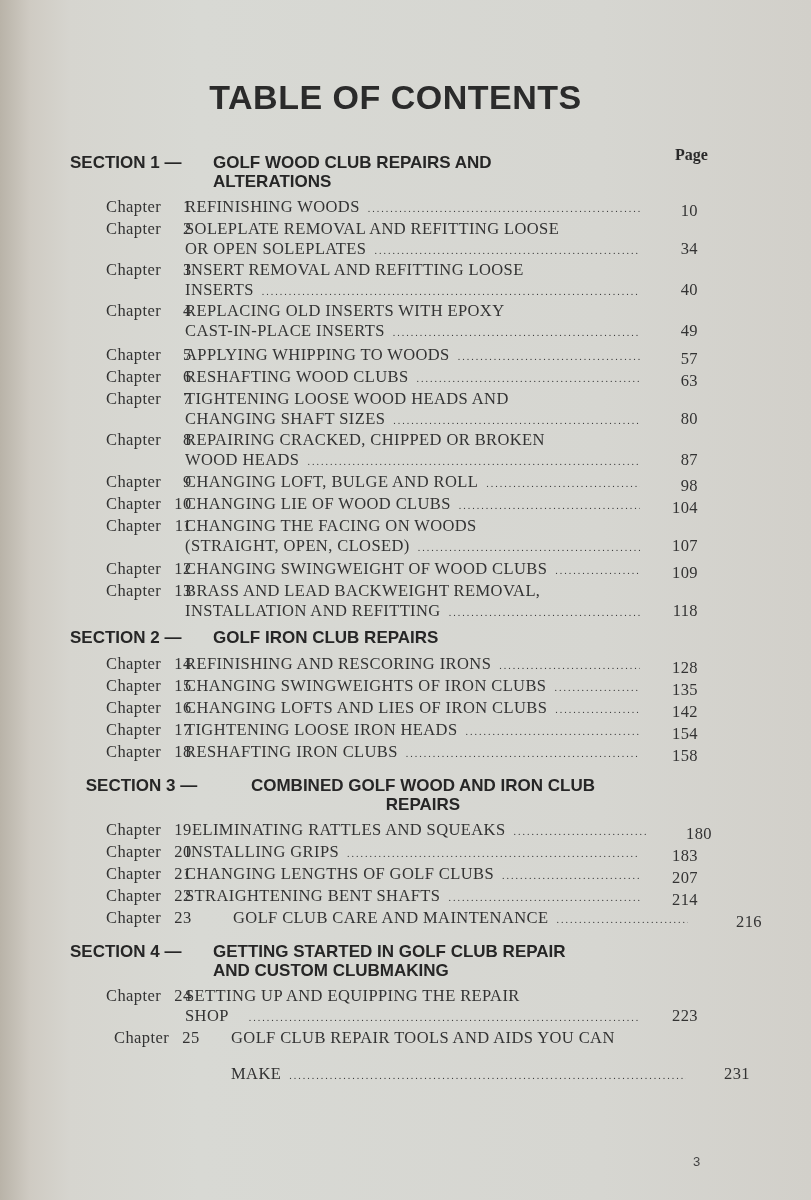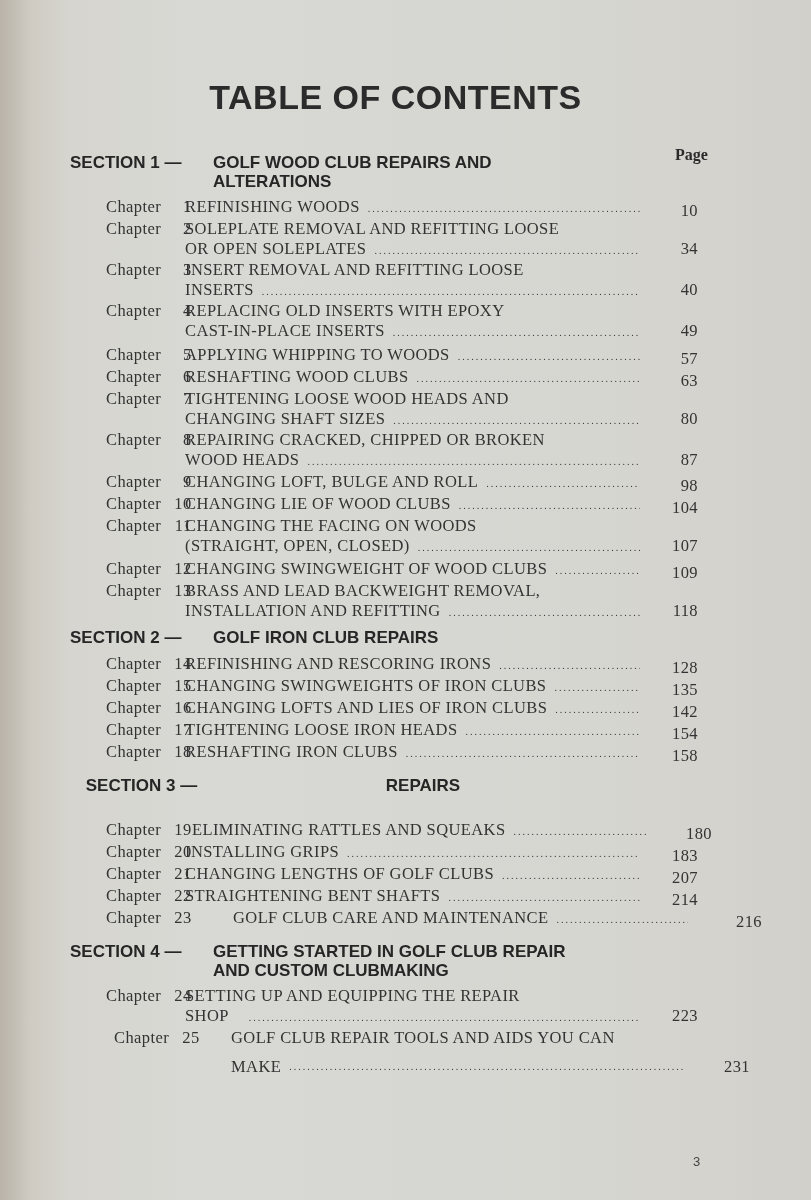--- a/index.html
+++ b/index.html
@@ -268,20 +268,21 @@
             <span>RESHAFTING IRON CLUBS</span>
             <span class="dots"></span>
           </div>
         </div>
         <div class="chap-page">158</div>
       </div>
       <div class="section" style="top: 776px; text-align: center;">
         <div class="sec-head">
           <div class="sec-num">SECTION 3 —</div>
           <div class="sec-title">
+            <div>COMBINED GOLF WOOD AND IRON CLUB</div>
             <div>REPAIRS</div>
           </div>
         </div>
       </div>
       <div class="section chap" style="top: 821px; left: 70px; gap: 7px;">
         <div class="chap-label">Chapter <span class="num">19</span></div>
         <div class="chap-title">
           <div class="line">
             <span>ELIMINATING RATTLES AND SQUEAKS</span>
             <span class="dots"></span>
@@ -350,21 +351,21 @@
           </div>
         </div>
         <div class="chap-page">223</div>
       </div>
       <div class="section chap" style="top: 1029px; left: 78px; gap: 38px;">
         <div class="chap-label">Chapter <span class="num">25</span></div>
         <div class="chap-title">
           <div class="line">
             <span>GOLF CLUB REPAIR TOOLS AND AIDS YOU CAN</span>
           </div>
-          <div class="line" style="margin-top: 11px; align-items: center;">
+          <div class="line" style="margin-top: 18px;">
             <span>MAKE</span>
             <span class="dots"></span>
           </div>
         </div>
         <div class="chap-page">231</div>
       </div>
     </div>
 
   <div class="pageno">3</div>
 </div>

